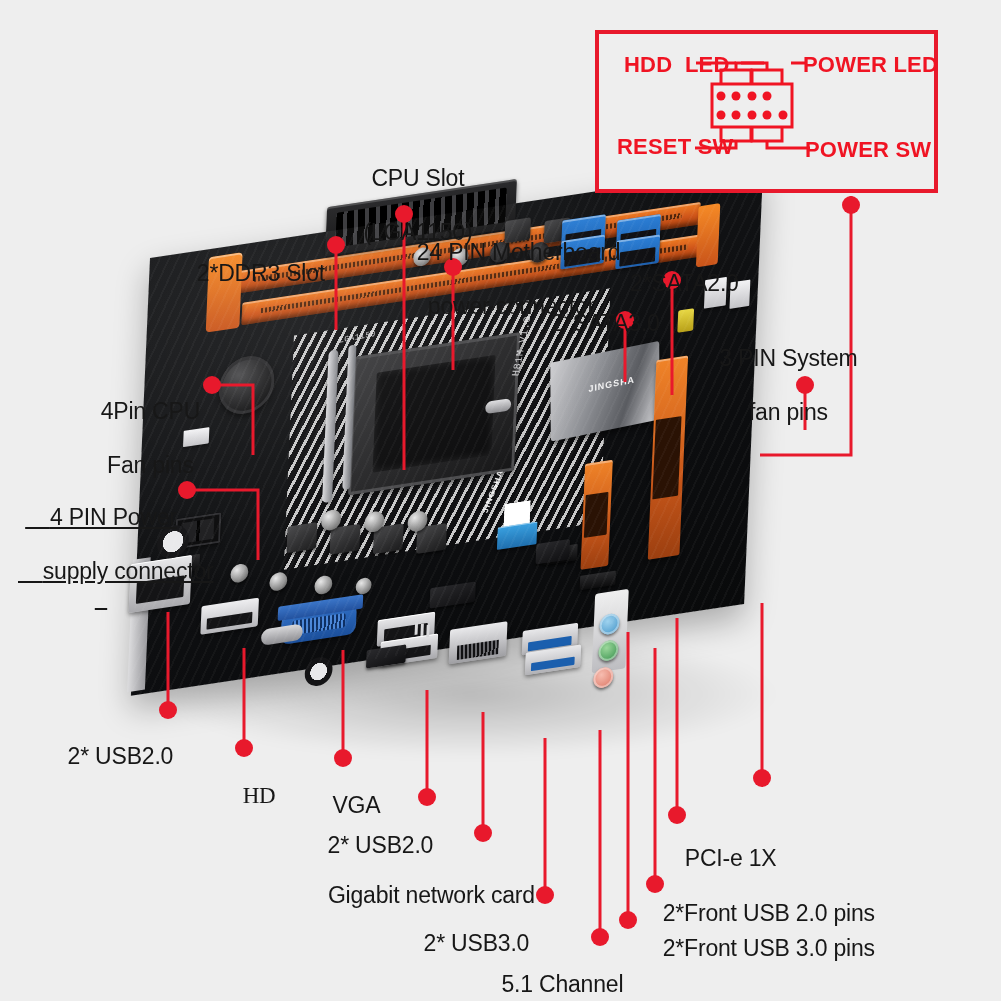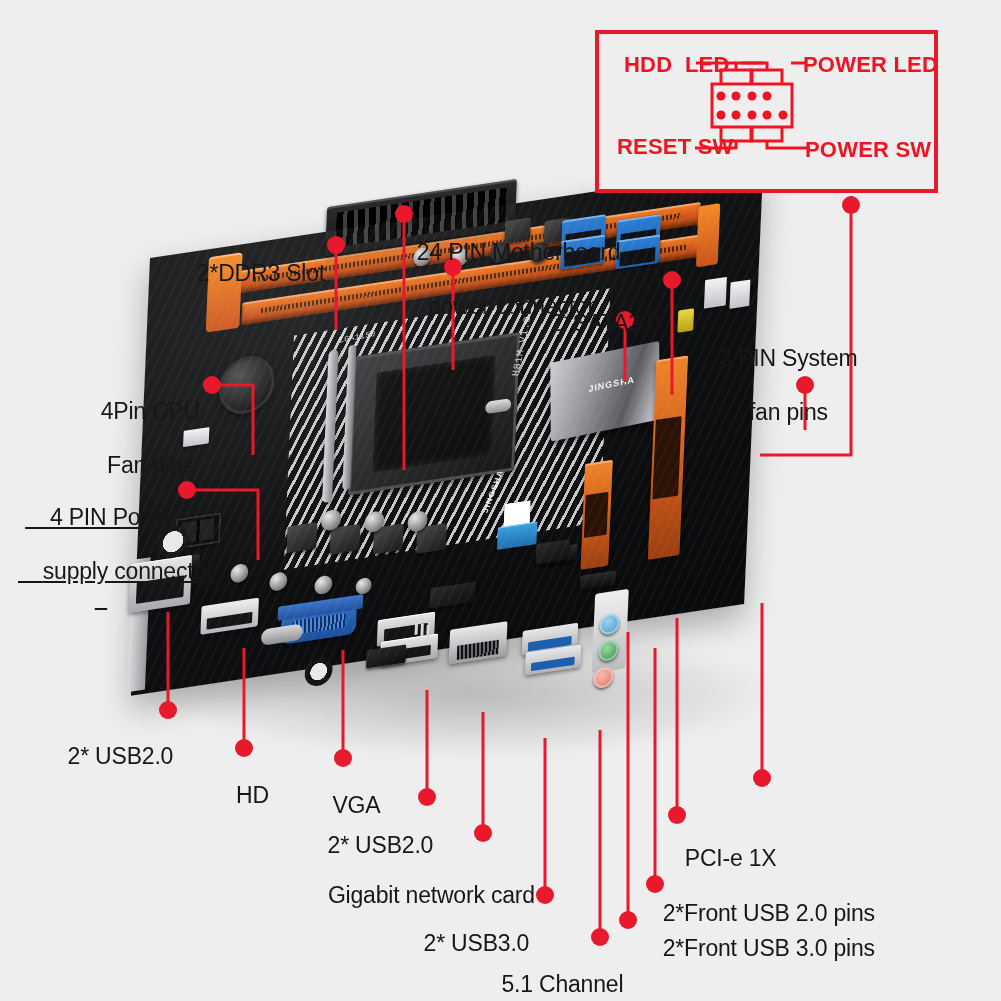--- a/index.html
+++ b/index.html
@@ -352,30 +352,37 @@
         <path d="M195 114 L211 114"></path>
       </g>
     </svg>
 
     <div class="fplbl" style="left:25px;top:18px;">HDD  LED</div>
     <div class="fplbl" style="left:204px;top:18px;">POWER LED</div>
     <div class="fplbl" style="left:18px;top:100px;">RESET SW</div>
     <div class="fplbl" style="left:206px;top:103px;">POWER SW</div>
   </div>
 
+  <div class="lbl c" style="left:298px;top:138px;width:215px;">
+    <span>CPU Slot</span><br>
+    <span>(LGA1150)</span>
+  </div>
 
   <div class="lbl r" style="left:110px;top:233px;width:215px;">
     <span>2*DDR3 Slot</span>
   </div>
 
   <div class="lbl c" style="left:392px;top:212px;width:214px;">
     <span>24 PIN Motherboard</span><br>
     <span>power connector</span>
   </div>
 
+  <div class="lbl c" style="left:602px;top:243px;width:140px;">
+    <span>2*SATA2.0</span>
+  </div>
 
   <div class="lbl c" style="left:523px;top:283px;width:140px;">
     <span>2*SATA3.0</span>
   </div>
 
   <div class="lbl c" style="left:693px;top:318px;width:166px;">
     <span>3 PIN System</span><br>
     <span>fan pins</span>
   </div>
 
@@ -386,21 +393,21 @@
 
   <div class="lbl c" style="left:18px;top:477px;width:166px;text-decoration:underline;">
     <span>4 PIN Power</span><br>
     <span>supply connector</span>
   </div>
 
   <div class="lbl c" style="left:28px;top:716px;width:160px;">
     <span>2* USB2.0</span>
   </div>
 
-  <div class="lbl c" style="left:184px;top:755px;width:112px;">
+  <div class="lbl c" style="left:192px;top:755px;width:112px;font-family:Liberation Serif, serif;">
     <span>HD</span>
   </div>
 
   <div class="lbl c" style="left:288px;top:765px;width:112px;">
     <span>VGA</span>
   </div>
 
   <div class="lbl c" style="left:288px;top:805px;width:160px;">
     <span>2* USB2.0</span>
   </div>

